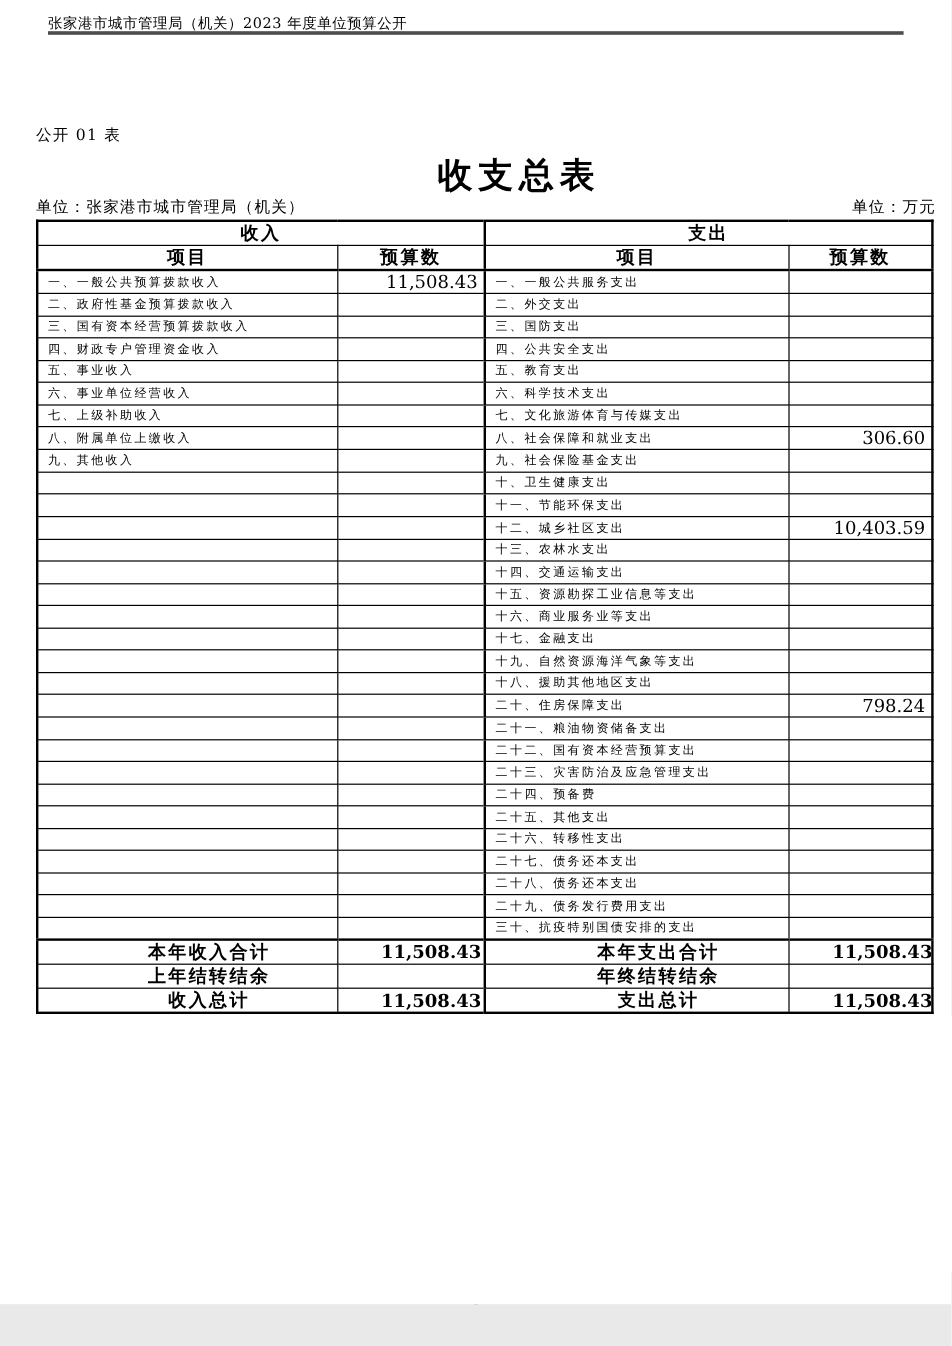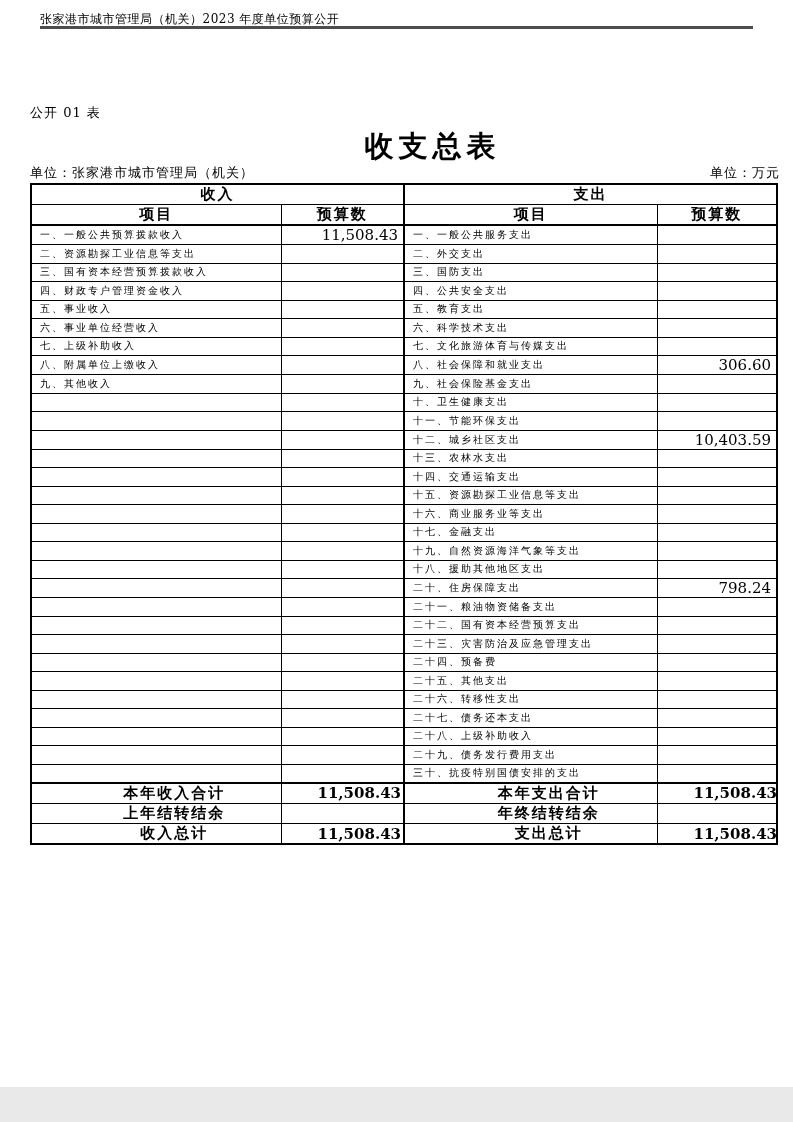--- a/index.html
+++ b/index.html
@@ -151,21 +151,21 @@
       </tr>
     </thead>
     <tbody id="data-rows">
         <tr class="data-row">
           <td class="cell-item">一、一般公共预算拨款收入</td>
           <td class="cell-value">11,508.43</td>
           <td class="cell-item cell-mid">一、一般公共服务支出</td>
           <td class="cell-value"></td>
         </tr>
         <tr class="data-row">
-          <td class="cell-item">二、资源勘探工业信息等支出</td>
+          <td class="cell-item">二、政府性基金预算拨款收入</td>
           <td class="cell-value"></td>
           <td class="cell-item cell-mid">二、外交支出</td>
           <td class="cell-value"></td>
         </tr>
         <tr class="data-row">
           <td class="cell-item">三、国有资本经营预算拨款收入</td>
           <td class="cell-value"></td>
           <td class="cell-item cell-mid">三、国防支出</td>
           <td class="cell-value"></td>
         </tr>
@@ -309,21 +309,21 @@
         </tr>
         <tr class="data-row">
           <td class="cell-item"></td>
           <td class="cell-value"></td>
           <td class="cell-item cell-mid">二十七、债务还本支出</td>
           <td class="cell-value"></td>
         </tr>
         <tr class="data-row">
           <td class="cell-item"></td>
           <td class="cell-value"></td>
-          <td class="cell-item cell-mid">二十八、上级补助收入</td>
+          <td class="cell-item cell-mid">二十八、债务还本支出</td>
           <td class="cell-value"></td>
         </tr>
         <tr class="data-row">
           <td class="cell-item"></td>
           <td class="cell-value"></td>
           <td class="cell-item cell-mid">二十九、债务发行费用支出</td>
           <td class="cell-value"></td>
         </tr>
         <tr class="data-row">
           <td class="cell-item"></td>

